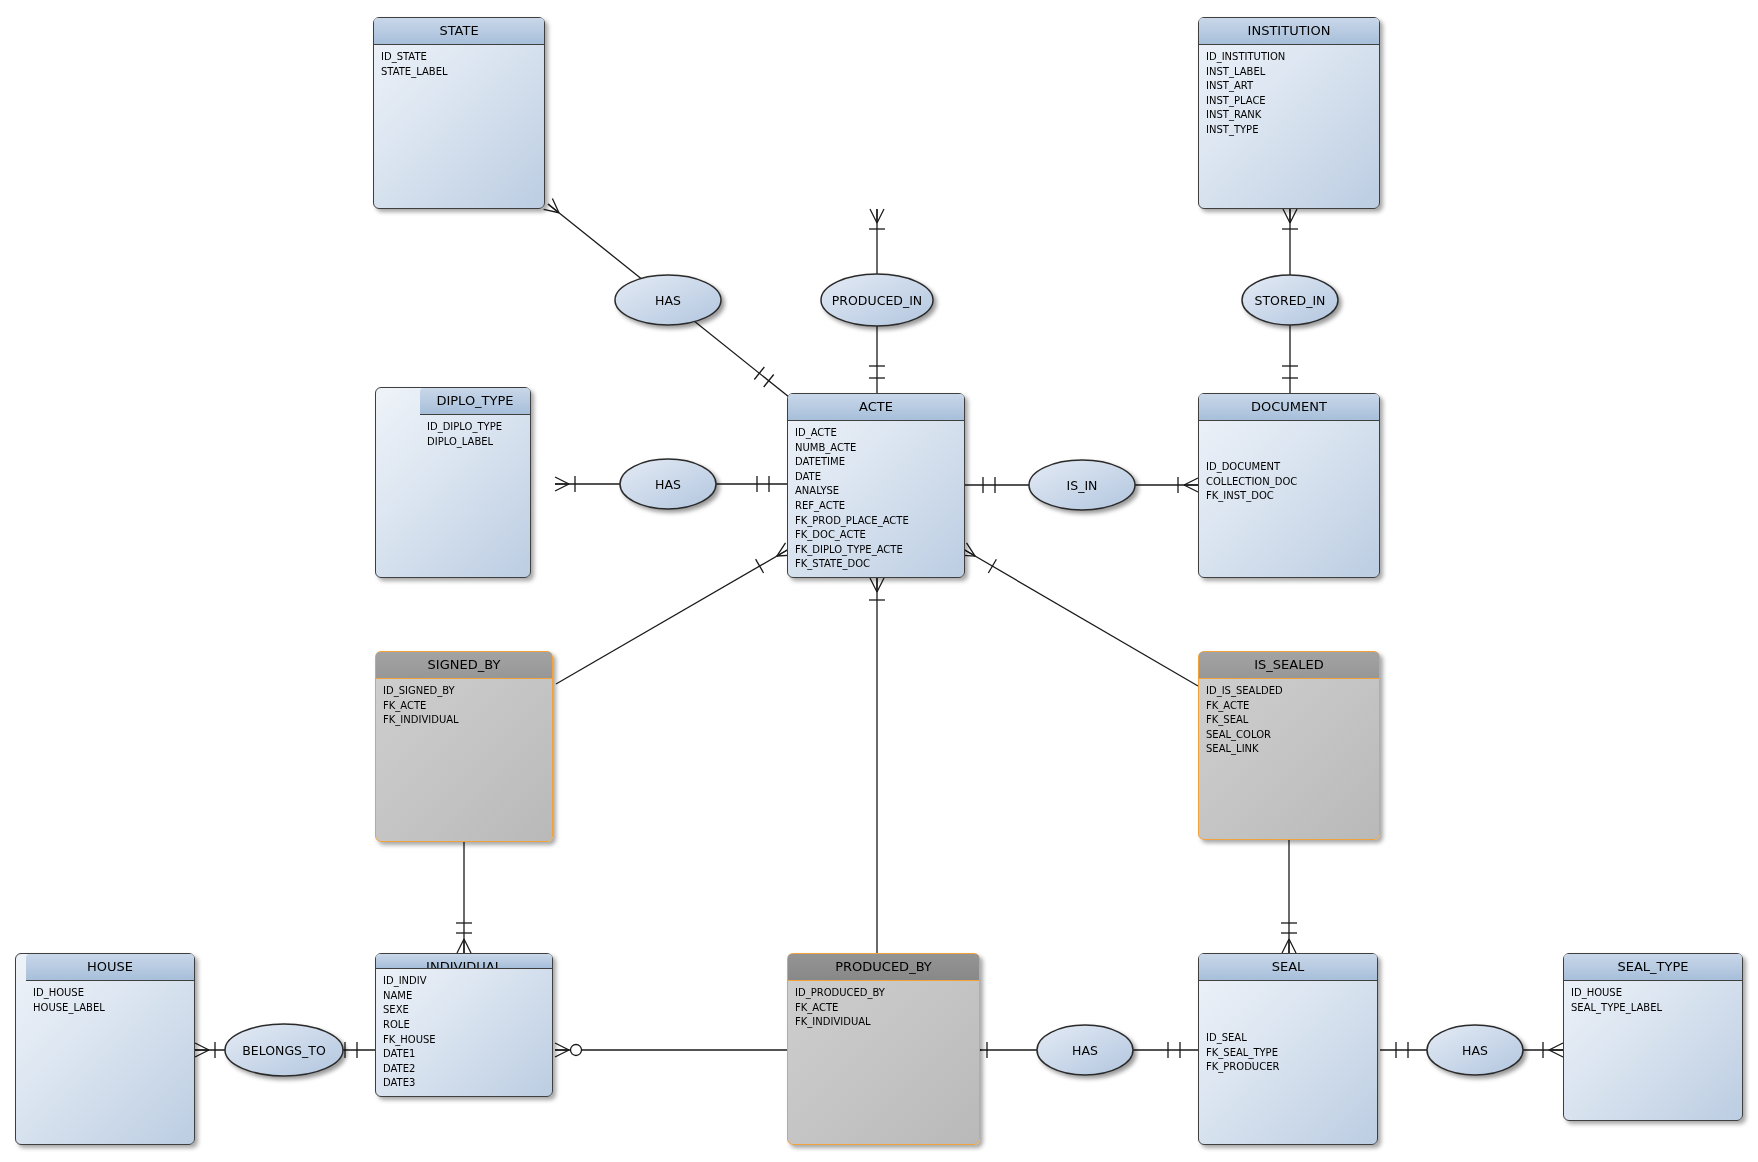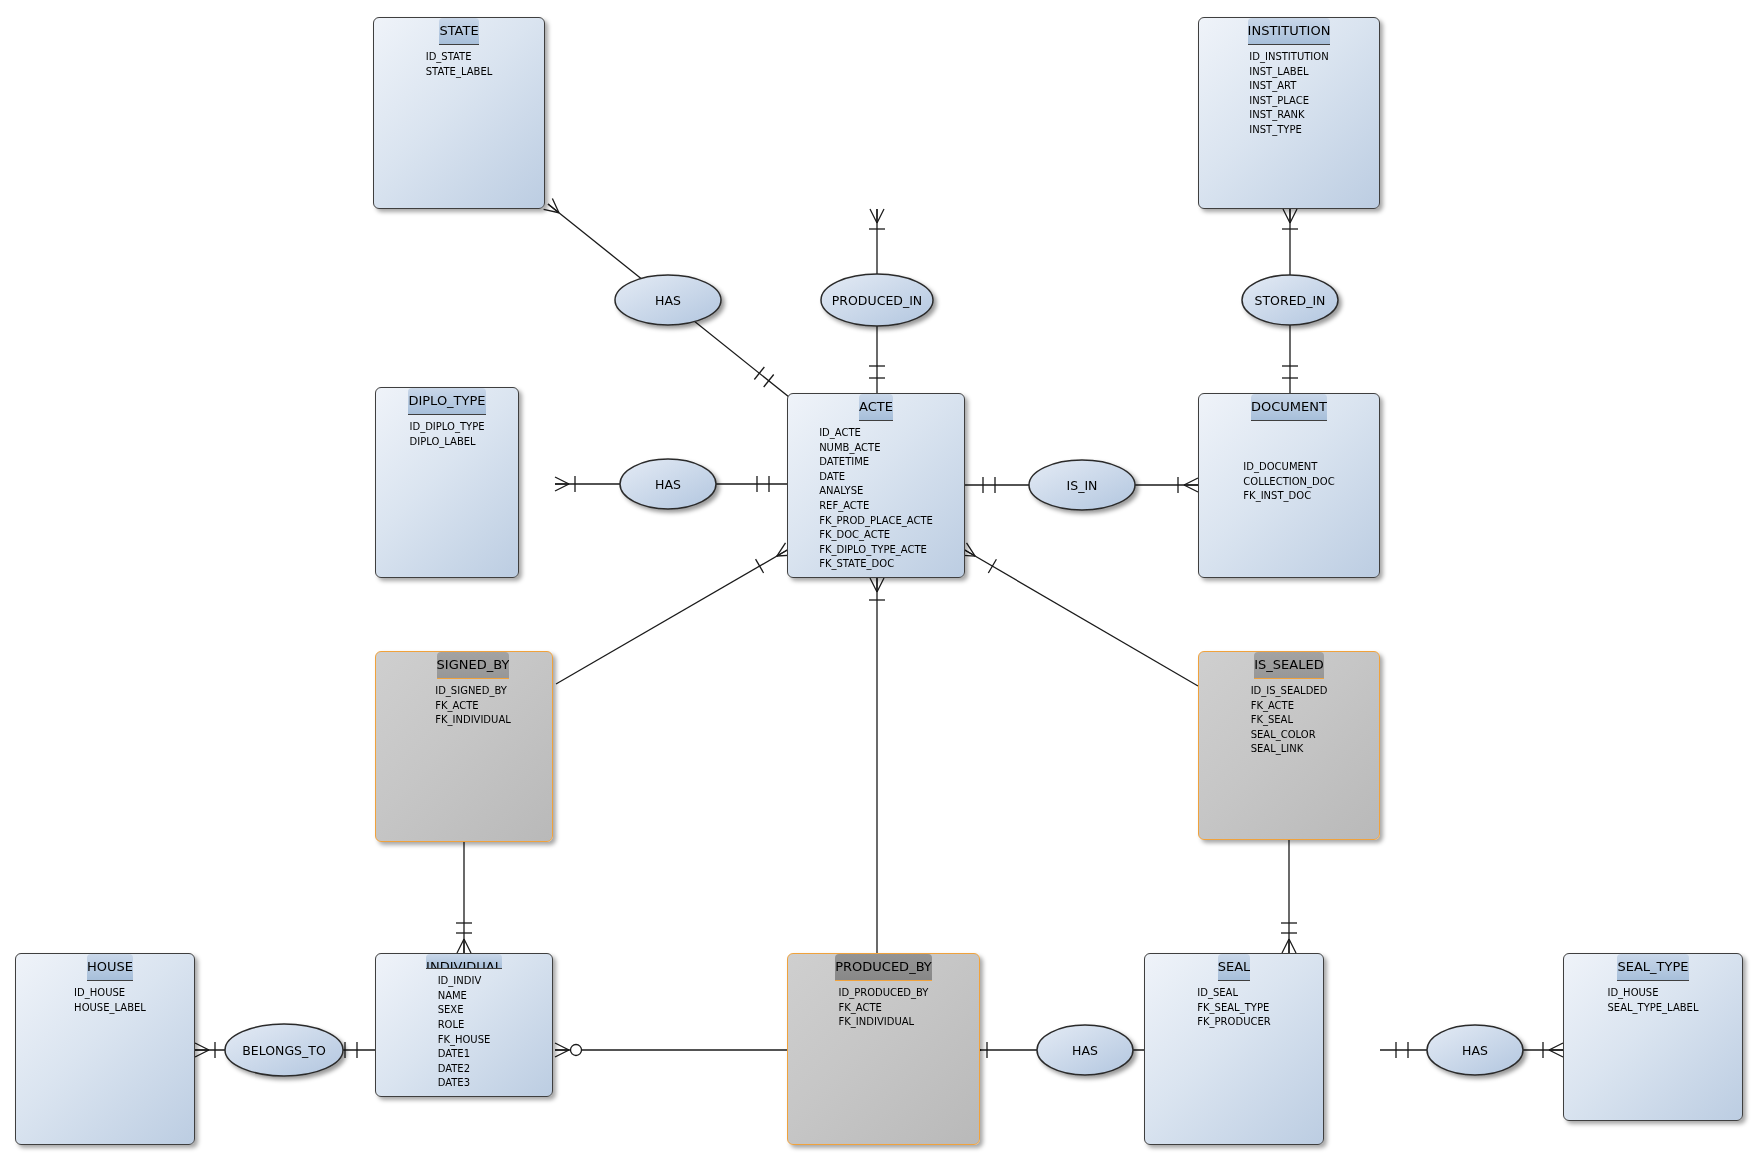--- a/index.html
+++ b/index.html
@@ -6,21 +6,21 @@
   #canvas{
     position:relative;width:1758px;height:1162px;background:#ffffff;overflow:hidden;
     font-family:"DejaVu Sans","Liberation Sans",sans-serif;color:#000;
   }
   #lines{position:absolute;left:0;top:0;}
   .entity{
     position:absolute;box-sizing:border-box;
     border:1.4px solid #3f3f3f;border-radius:6px;
     background:linear-gradient(135deg,#eff3f9 0%,#dae4f0 45%,#bccde2 100%);
     box-shadow:3px 3px 4px rgba(0,0,0,0.35);
-    display:flex;flex-direction:column;align-items:center;
+    display:flex;flex-direction:column;
   }
   .entity-header{
     height:26px;line-height:26px;text-align:center;font-size:13px;
     border-bottom:1.4px solid #3f3f3f;border-radius:4px 4px 0 0;
     background:linear-gradient(180deg,#c9d7e9 0%,#a7bfda 100%);
     white-space:nowrap;overflow:hidden;
   }
   .entity-body{padding:5px 7px;font-size:10px;line-height:14.6px;flex:1;}
   .attr-row{white-space:nowrap;}
   .entity.assoc{
@@ -209,21 +209,21 @@
       <div class="entity-header">INSTITUTION</div>
       <div class="entity-body">
         <div class="attr-row">ID_INSTITUTION</div>
         <div class="attr-row">INST_LABEL</div>
         <div class="attr-row">INST_ART</div>
         <div class="attr-row">INST_PLACE</div>
         <div class="attr-row">INST_RANK</div>
         <div class="attr-row">INST_TYPE</div>
       </div>
     </div>
-    <div class="entity" style="left: 375px; top: 387px; width: 144px; height: 191px;">
+    <div class="entity" style="left: 375px; top: 387px; width: 156px; height: 191px; padding-left: 44px;">
       <div class="entity-header">DIPLO_TYPE</div>
       <div class="entity-body">
         <div class="attr-row">ID_DIPLO_TYPE</div>
         <div class="attr-row">DIPLO_LABEL</div>
       </div>
     </div>
     <div class="entity" style="left: 787px; top: 393px; width: 178px; height: 185px;">
       <div class="entity-header">ACTE</div>
       <div class="entity-body">
         <div class="attr-row">ID_ACTE</div>
@@ -239,21 +239,21 @@
       </div>
     </div>
     <div class="entity" style="left: 1198px; top: 393px; width: 182px; height: 185px; gap: 34px;">
       <div class="entity-header">DOCUMENT</div>
       <div class="entity-body">
         <div class="attr-row">ID_DOCUMENT</div>
         <div class="attr-row">COLLECTION_DOC</div>
         <div class="attr-row">FK_INST_DOC</div>
       </div>
     </div>
-    <div class="entity assoc" style="left: 375px; top: 651px; width: 178px; height: 191px; padding-left: 18px;">
+    <div class="entity assoc" style="left: 375px; top: 651px; width: 178px; height: 191px;">
       <div class="entity-header">SIGNED_BY</div>
       <div class="entity-body">
         <div class="attr-row">ID_SIGNED_BY</div>
         <div class="attr-row">FK_ACTE</div>
         <div class="attr-row">FK_INDIVIDUAL</div>
       </div>
     </div>
     <div class="entity assoc" style="left: 1198px; top: 651px; width: 182px; height: 189px;">
       <div class="entity-header">IS_SEALED</div>
       <div class="entity-body">
@@ -285,21 +285,21 @@
       </div>
     </div>
     <div class="entity assoc header-dark" style="left: 787px; top: 953px; width: 193px; height: 192px;">
       <div class="entity-header">PRODUCED_BY</div>
       <div class="entity-body">
         <div class="attr-row">ID_PRODUCED_BY</div>
         <div class="attr-row">FK_ACTE</div>
         <div class="attr-row">FK_INDIVIDUAL</div>
       </div>
     </div>
-    <div class="entity" style="left: 1144px; top: 953px; width: 180px; height: 192px;">
+    <div class="entity" style="left: 1198px; top: 953px; width: 180px; height: 192px; gap: 45px;">
       <div class="entity-header">SEAL</div>
       <div class="entity-body">
         <div class="attr-row">ID_SEAL</div>
         <div class="attr-row">FK_SEAL_TYPE</div>
         <div class="attr-row">FK_PRODUCER</div>
       </div>
     </div>
     <div class="entity" style="left: 1563px; top: 953px; width: 180px; height: 168px;">
       <div class="entity-header">SEAL_TYPE</div>
       <div class="entity-body">

